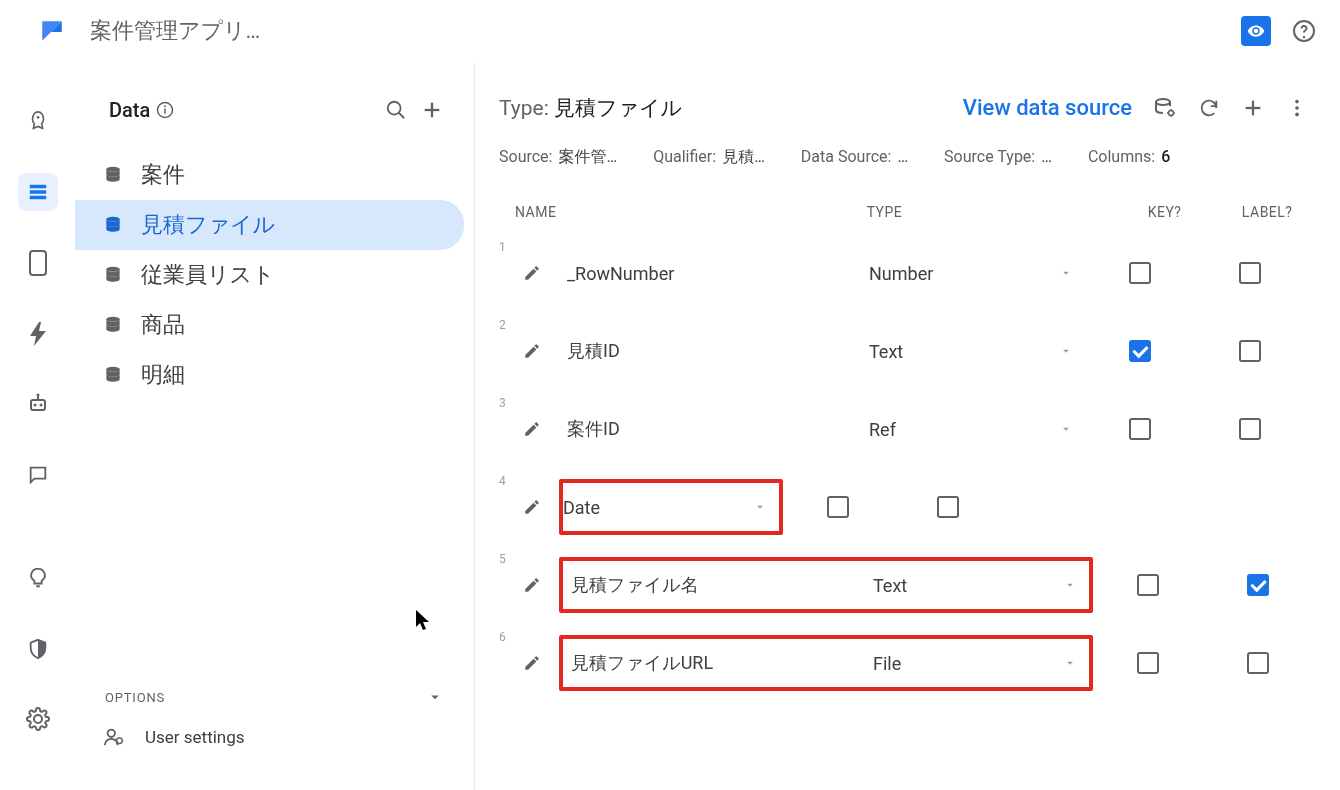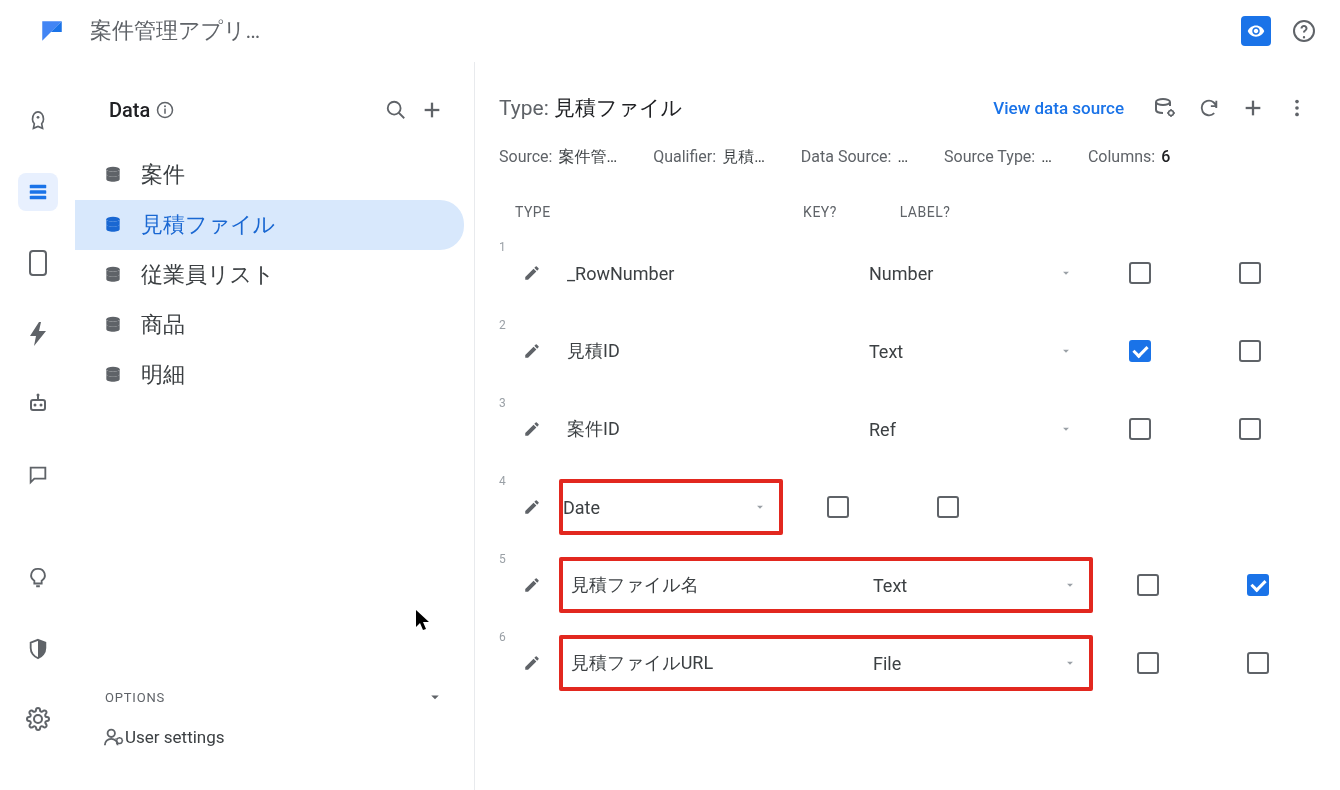--- a/index.html
+++ b/index.html
@@ -31,29 +31,29 @@
 .sidebar-header-spacer { flex: 1; }
 .sidebar-action { width: 36px; height: 36px; display: flex; align-items: center; justify-content: center; cursor: pointer; color: #5f6368; }
 
 .table-list { padding-top: 10px; }
 .table-item { display: flex; align-items: center; height: 50px; padding-left: 28px; cursor: pointer; font-size: 22px; color: #3c4043; }
 .table-item.active { background: #d8e8fc; color: #1967d2; border-radius: 0 24px 24px 0; margin-right: 10px; }
 .table-item-icon { margin-right: 18px; }
 
 .sidebar-bottom { margin-top: auto; padding: 0 20px 30px 20px; }
 .options-toggle { display: flex; align-items: center; justify-content: space-between; font-size: 13px; letter-spacing: 0.8px; color: #5f6368; padding: 8px 10px; cursor: pointer; }
-.user-settings { display: flex; align-items: center; gap: 0; font-size: 17px; color: #3c4043; padding: 12px 8px; cursor: pointer; }
+.user-settings { display: flex; align-items: center; gap: 20px; font-size: 17px; color: #3c4043; padding: 12px 8px; cursor: pointer; }
 
 
 .content { flex: 1; padding: 18px 24px 0 24px; min-width: 0; }
 .content-header { display: flex; align-items: center; height: 55px; }
 .table-name { font-size: 21px; color: #202124; }
 .table-name-label { font-weight: 400; color: #5f6368; }
 .content-header-spacer { flex: 1; }
-.view-source { color: #1a73e8; font-size: 17px; font-weight: 500; cursor: pointer; margin-right: 16px; }
+.view-source { color: #1a73e8; font-size: 22px; font-weight: 500; cursor: pointer; margin-right: 8px; }
 .content-action { width: 38px; height: 38px; display: flex; align-items: center; justify-content: center; cursor: pointer; color: #5f6368; margin-left: 6px; }
 
 .meta-row { display: flex; gap: 36px; padding: 12px 0 22px 0; color: #5f6368; font-size: 16px; }
 .meta-item { white-space: nowrap; }
 .meta-label { color: #5f6368; }
 .meta-value { color: #3c4043; margin-left: 6px; }
 
 
 .cols-header { display: flex; align-items: center; padding: 14px 0 14px 16px; font-size: 14px; letter-spacing: 0.5px; color: #5f6368; }
 .col-name-h { width: 360px; padding-left: 0; }
@@ -306,20 +306,21 @@
 
       <div class="meta-row">
         <span class="meta-item"><span class="meta-label">Source:</span><span class="meta-value">案件管…</span></span>
         <span class="meta-item"><span class="meta-label">Qualifier:</span><span class="meta-value">見積…</span></span>
         <span class="meta-item"><span class="meta-label">Data Source:</span><span class="meta-value">…</span></span>
         <span class="meta-item"><span class="meta-label">Source Type:</span><span class="meta-value">…</span></span>
         <span class="meta-item"><span class="meta-label">Columns:</span><span class="meta-value" style="font-weight:500;color:#202124">6</span></span>
       </div>
 
       <div class="cols-header">
+        <div class="col-name-h">NAME</div>
         <div class="col-type-h">TYPE</div>
         <div class="col-key-h">KEY?</div>
         <div class="col-label-h">LABEL?</div>
       </div>
 
       <div id="columns-body">
           <div class="col-row-wrap">
             <span class="row-num">1</span>
             <div class="col-row">
               <div class="edit-btn">

